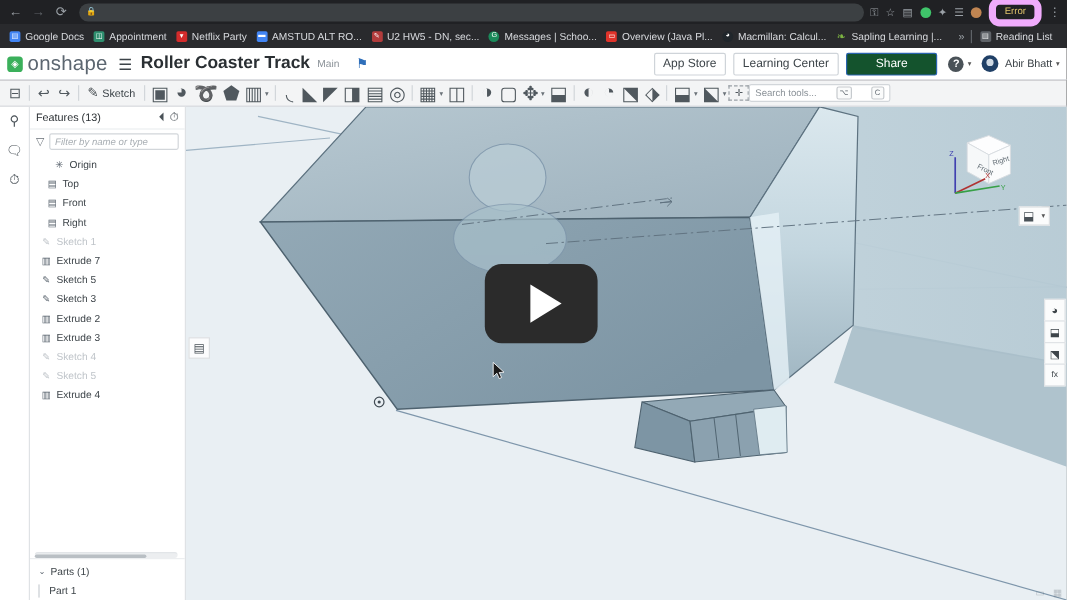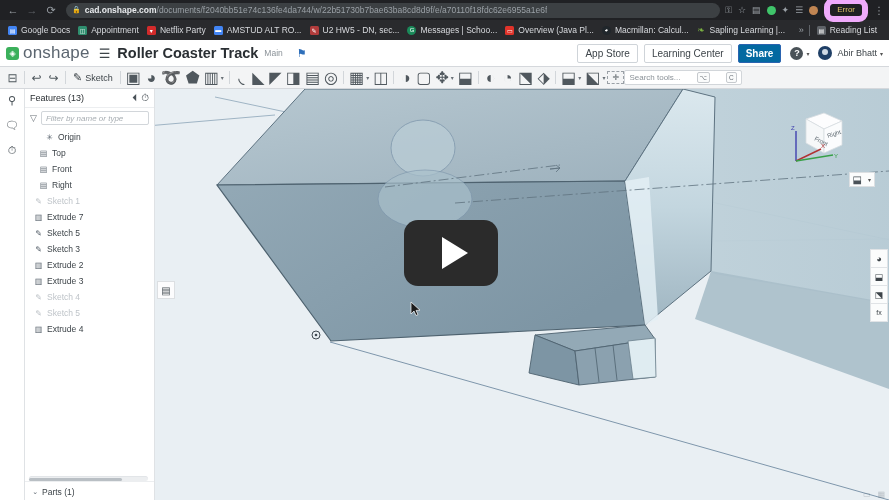--- a/index.html
+++ b/index.html
@@ -72,21 +72,21 @@
   .logo-txt { font-size: 17px; color: #5c6670; letter-spacing: .2px; }
   .hamb { font-size: 13px; color: #3d4449; margin: 0 7px 0 9px; }
   .doc-title { font-size: 14.5px; font-weight: bold; color: #2a2f33; }
   .doc-branch { font-size: 8.5px; color: #8b9298; margin-left: 6px; }
   .branch-ico { margin-left: 14px; color: #2f6fba; font-size: 11px; }
   .hdr-spacer { flex: 1; }
   .hdr-btn {
     border: 1px solid #cfd4d9; background: #fff; border-radius: 2px;
     font-size: 10px; color: #3d4449; padding: 3px 7px; margin-left: 6px;
   }
-  .hdr-btn.primary { background: #0369a1; border-color: #2a64b0; color: #fff; padding: 3px 7px; font-weight: bold; }
+  .hdr-btn.primary { background: #14532d; border-color: #2a64b0; color: #fff; padding: 3px 24px; }
   .help-circ {
     width: 13px; height: 13px; border-radius: 50%; background: #4a5258; color: #fff;
     font-size: 9px; display: flex; align-items: center; justify-content: center;
     margin-left: 9px; font-weight: bold;
   }
   .caret { font-size: 6px; color: #555; margin-left: 3px; }
   .avatar {
     width: 14px; height: 14px; border-radius: 50%; background: #1f3f66;
     margin-left: 9px; position: relative; overflow: hidden;
   }
@@ -221,21 +221,20 @@
 <div id="app">
 
   <div class="browser-top">
     <div class="nav-btns">
       <div class="nav-btn">←</div>
       <div class="nav-btn dim">→</div>
       <div class="nav-btn">⟳</div>
     </div>
     <div class="omnibox">
       <span class="lock-ico">🔒</span>
-      <span class="url"><span class="host">cad.onshape.com</span><span class="path">/documents/f2040bb51e74c136fe4da744/w/22b51730b7bae63ba8cd8d9f/e/a70110f18fdc62e6955a1e6f</span></span>
     </div>
     <div class="top-icons">
       <span class="ticon">⚿</span>
       <span class="ticon">☆</span>
       <span class="ticon">▤</span>
       <span class="ext-dot" style="background:#3fc46a"></span>
       <span class="ticon">✦</span>
       <span class="ticon">☰</span>
       <span class="ext-dot" style="background:#c08552"></span>
       <span class="err-pill">Error</span>
@@ -433,20 +432,24 @@
         <div class="tree-row" style="padding-left:9px">
           <span class="nodeico">▥</span>
           <span class="tree-label">Extrude 4</span>
         </div>
       </div>
       <div class="fp-scroll"></div>
       <div class="fp-parts">
         <div class="tree-row">
           <span class="chev">⌄</span>
           <span class="tree-label">Parts (1)</span>
+        </div>
+        <div class="tree-row" style="padding-left:0">
+          <span class="part-bar"></span>
+          <span class="tree-label" style="margin-left:4px">Part 1</span>
         </div>
       </div>
     </div>
 
     <div class="viewport">
       <svg class="vp-svg" viewBox="0 0 734 411" preserveAspectRatio="none">
         <defs>
           <linearGradient id="gTop" x1="0" y1="0" x2="1" y2="1">
             <stop offset="0" stop-color="#b7c8d1"></stop>
               <stop offset="1" stop-color="#9db1bd"></stop>

